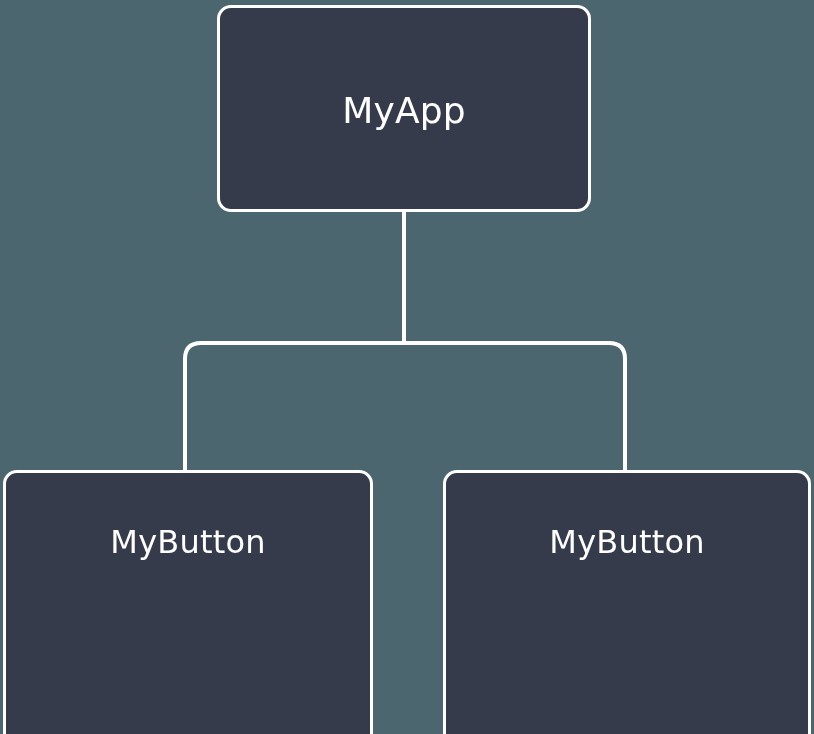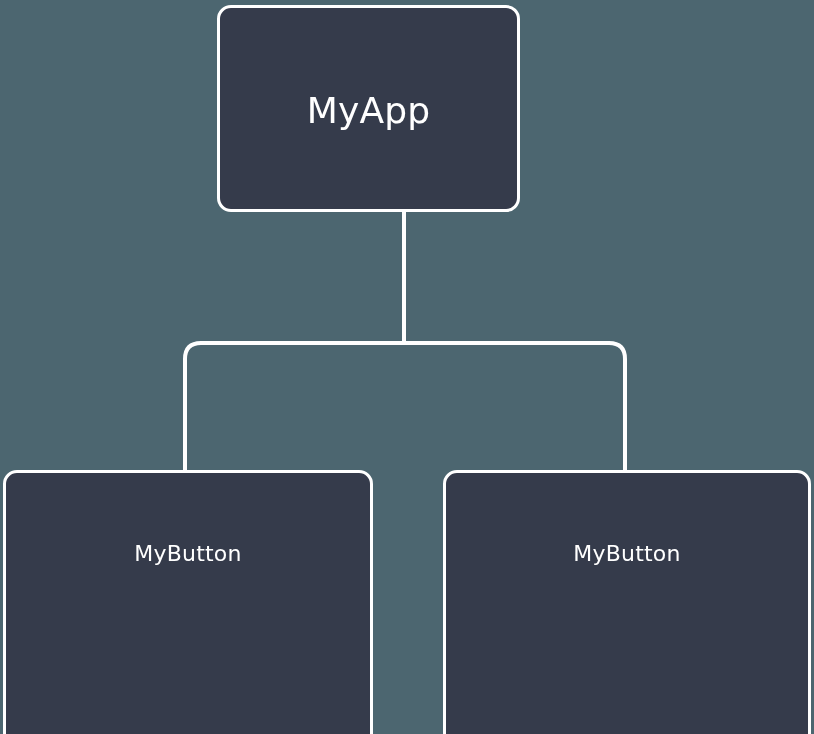--- a/index.html
+++ b/index.html
@@ -27,21 +27,21 @@
   
   .node {
     position: absolute;
     background: #353b4b;
     border: 3px solid #ffffff;
     border-radius: 14px;
     box-sizing: border-box;
   }
   #node-root {
     left: 217px; top: 5px;
-    width: 303px; height: 207px;
+    width: 374px; height: 207px;
   }
   #node-child-left {
     left: 3px; top: 470px;
     width: 370px; height: 290px;
   }
   #node-child-right {
     left: 443px; top: 470px;
     width: 368px; height: 290px;
   }
 
@@ -54,22 +54,22 @@
     font-weight: 400;
     letter-spacing: 0.2px;
     white-space: nowrap;
   }
   #node-root .node-title {
     top: 82px;
     font-size: 36px;
   }
   #node-child-left .node-title,
   #node-child-right .node-title {
-    top: 68px;
-    font-size: 22px;
+    top: 50px;
+    font-size: 32px;
   }
 </style>
 </head>
 <body>
 
 <div id="canvas">
 
   <svg id="connectors" viewBox="0 0 814 734" width="814" height="734" fill="none">
 
     <path d="M 404 212 L 404 343" stroke="#ffffff" stroke-width="4" stroke-linecap="butt"></path>

